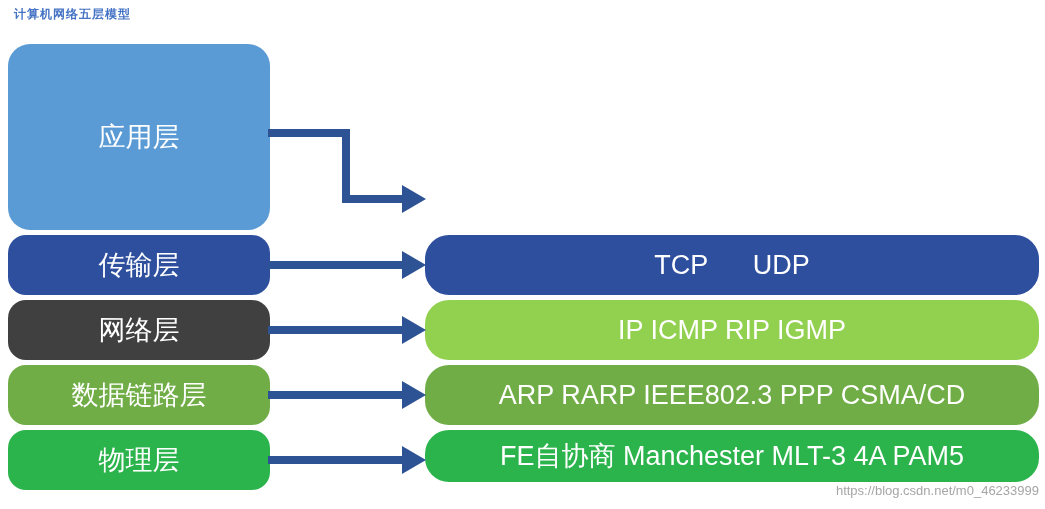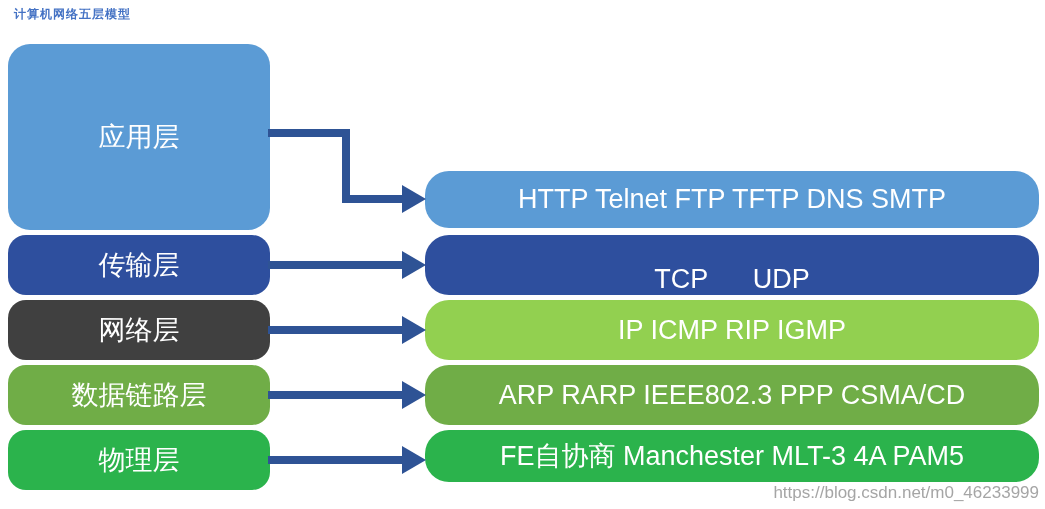--- a/index.html
+++ b/index.html
@@ -87,21 +87,21 @@
   .a2-head { left: 402px; top: 316px; }
   .a3-bar { left: 268px; top: 391px; width: 134px; }
   .a3-head { left: 402px; top: 381px; }
   .a4-bar { left: 268px; top: 456px; width: 134px; }
   .a4-head { left: 402px; top: 446px; }
 
   .watermark {
     position: absolute;
     right: 6px;
     top: 483px;
-    font-size: 17px;
+    font-size: 13px;
     color: rgba(155, 155, 155, 0.9);
     text-shadow: 1px 1px 1px rgba(255,255,255,0.8);
   }
 </style>
 </head>
 <body>
 
 <div class="canvas">
 
   <div class="title">计算机网络五层模型</div>
@@ -115,24 +115,21 @@
   <div class="lbox network" style="background-color: #404040;">
     <span class="layer-label">网络层</span>
   </div>
   <div class="lbox datalink" style="background-color: rgb(112, 173, 71);">
     <span class="layer-label">数据链路层</span>
   </div>
   <div class="lbox physical" style="background-color: rgb(43, 179, 76);">
     <span class="layer-label">物理层</span>
   </div>
 
-  <div class="rbox r0" style="background-color: rgb(91, 155, 213);">
-    <span class="protocols">HTTP Telnet FTP TFTP DNS SMTP</span>
-  </div>
-  <div class="rbox r1" style="background-color: rgb(46, 79, 158); align-items: flex-end;">
+  <div class="rbox r1" style="background-color: rgb(46, 79, 158);">
     <span class="protocols">TCP      UDP</span>
   </div>
   <div class="rbox r2" style="background-color: rgb(146, 208, 80);">
     <span class="protocols">IP ICMP RIP IGMP</span>
   </div>
   <div class="rbox r3" style="background-color: rgb(112, 173, 71);">
     <span class="protocols">ARP RARP IEEE802.3 PPP CSMA/CD</span>
   </div>
   <div class="rbox r4" style="background-color: rgb(43, 179, 76);">
     <span class="protocols">FE自协商 Manchester MLT-3 4A PAM5</span>

